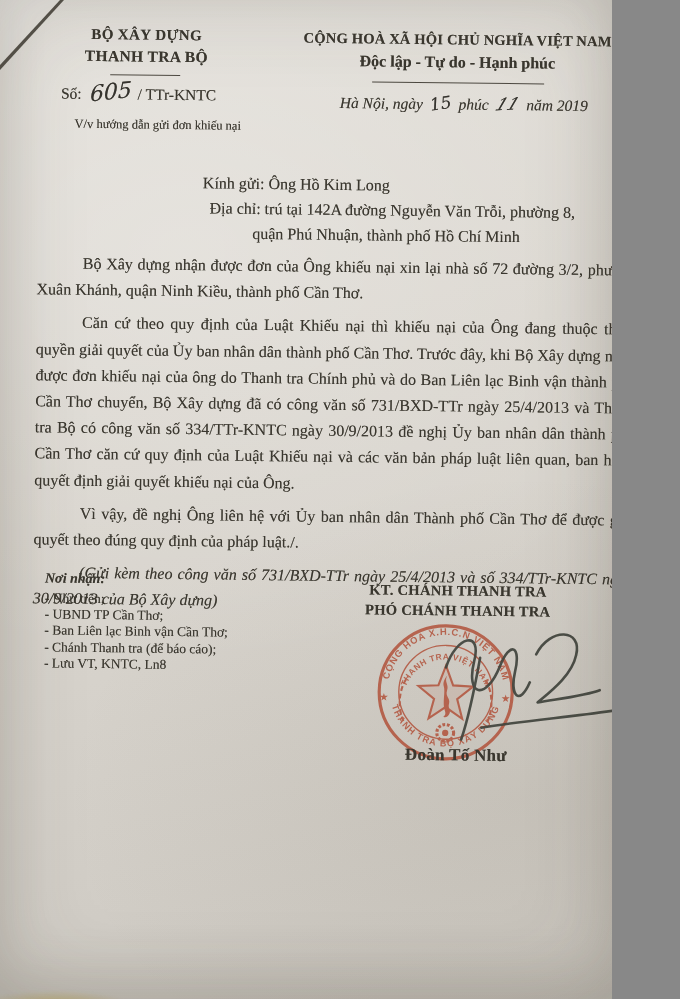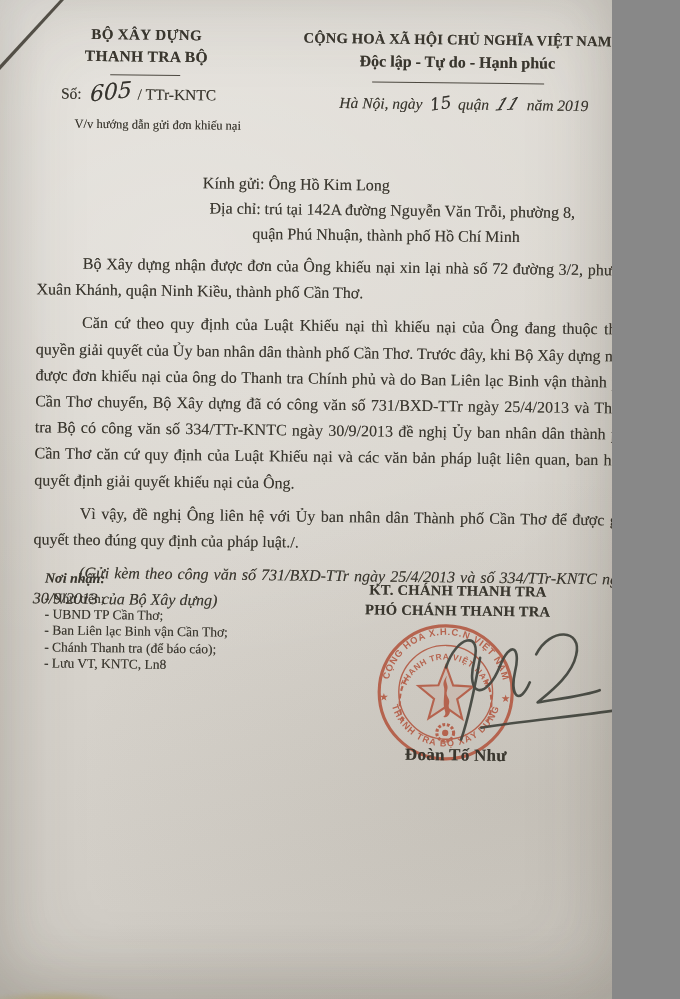--- a/index.html
+++ b/index.html
@@ -77,21 +77,21 @@
     <div class="abs org-rule"></div>
     <div class="abs ink num-line">
       <span>Số:</span><span class="hand hand-605">605</span><span>/ TTr-KNTC</span>
     </div>
     <div class="abs ink subject">V/v hướng dẫn gửi đơn khiếu nại</div>
 
     <div class="abs ctr b ink nat1">CỘNG HOÀ XÃ HỘI CHỦ NGHĨA VIỆT NAM</div>
     <div class="abs ctr b ink nat2">Độc lập - Tự do - Hạnh phúc</div>
     <div class="abs nat-rule"></div>
     <div class="abs ctr i ink dateline">
-      <span>Hà Nội, ngày</span><span class="hand hand-day">15</span><span>quận</span><span class="hand hand-month">11</span><span>năm 2019</span>
+      <span>Hà Nội, ngày</span><span class="hand hand-day">15</span><span>phúc</span><span class="hand hand-month">11</span><span>năm 2019</span>
     </div>
 
     <div class="abs ink recip">
       <div>Kính gửi: Ông Hồ Kim Long</div>
       <div class="l2">Địa chỉ: trú tại 142A đường Nguyễn Văn Trỗi, phường 8,</div>
       <div class="l3">quận Phú Nhuận, thành phố Hồ Chí Minh</div>
     </div>
 
     <div class="abs ink bodytext">
       <p>Bộ Xây dựng nhận được đơn của Ông khiếu nại xin lại nhà số 72 đường 3/2, phường Xuân Khánh, quận Ninh Kiều, thành phố Cần Thơ.</p>

